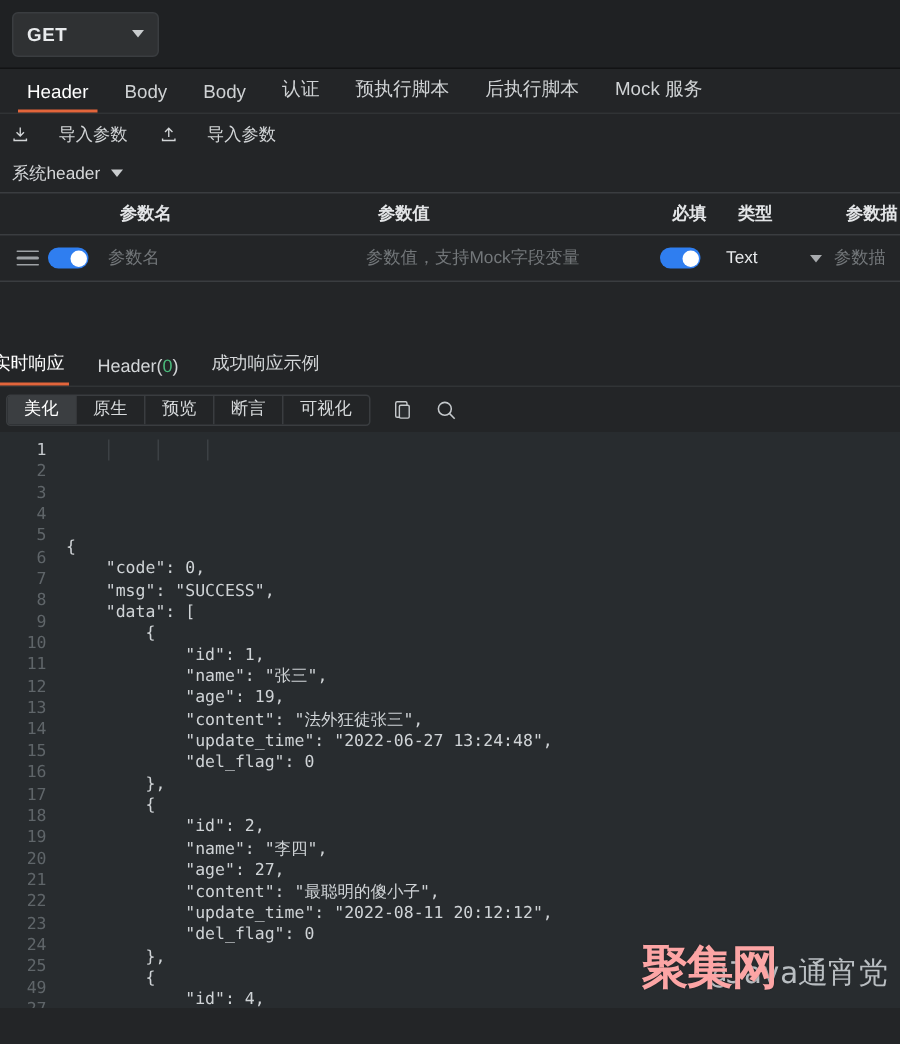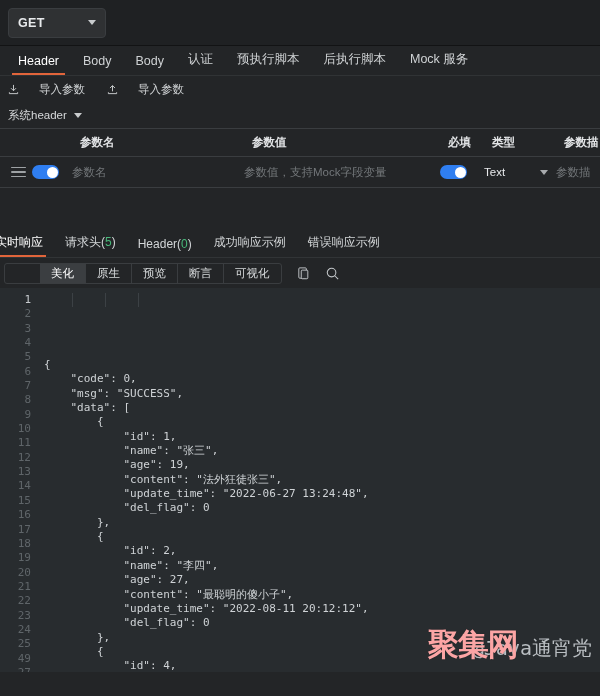--- a/index.html
+++ b/index.html
@@ -205,21 +205,21 @@
   }
   .seg-item {
     font-size: 11.5px;
     color: #d7dadc;
     padding: 0 11px;
     line-height: 19px;
     height: 100%;
     border-right: 1px solid #3a3d40;
   }
   .seg-item:last-child { border-right: none; }
-  .seg-item.active { background: #3b3e41; color: #ffffff; margin-left: 35px; }
+  .seg-item.active { background: #3b3e41; color: #ffffff; }
   .tool-ico { margin-left: 14px; width: 15px; height: 15px; display: block; }
 
   
   .editor {
     background: #282c2f;
     height: 384px;
     display: flex;
     position: relative;
     overflow: hidden;
     font-family: "DejaVu Sans Mono", monospace;
@@ -360,27 +360,23 @@
   </tbody>
 </table>
 
 <div class="gap"></div>
 
 <div class="resp-tabs">
   <div class="resp-tab active">
     <span>实时响应</span>
   </div>
   <div class="resp-tab">
-    <span>请求头</span>(<span class="cnt">5</span>)
-  </div>
-  <div class="resp-tab">
     <span>Header</span>(<span class="cnt">0</span>)
   </div>
   <div class="resp-tab">成功响应示例</div>
-  <div class="resp-tab">错误响应示例</div>
 </div>
 
 <div class="view-bar">
   <div class="seg">
     <div class="seg-item active">美化</div>
     <div class="seg-item">原生</div>
     <div class="seg-item">预览</div>
     <div class="seg-item">断言</div>
     <div class="seg-item">可视化</div>
   </div>

